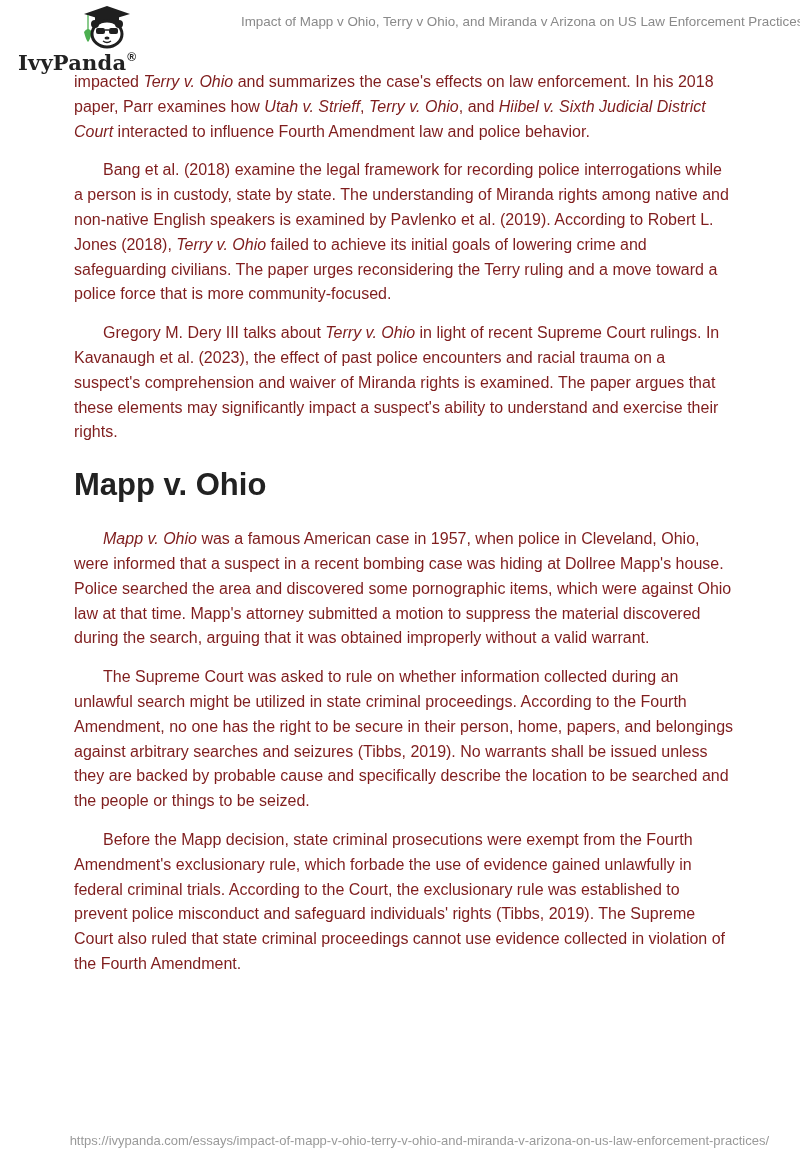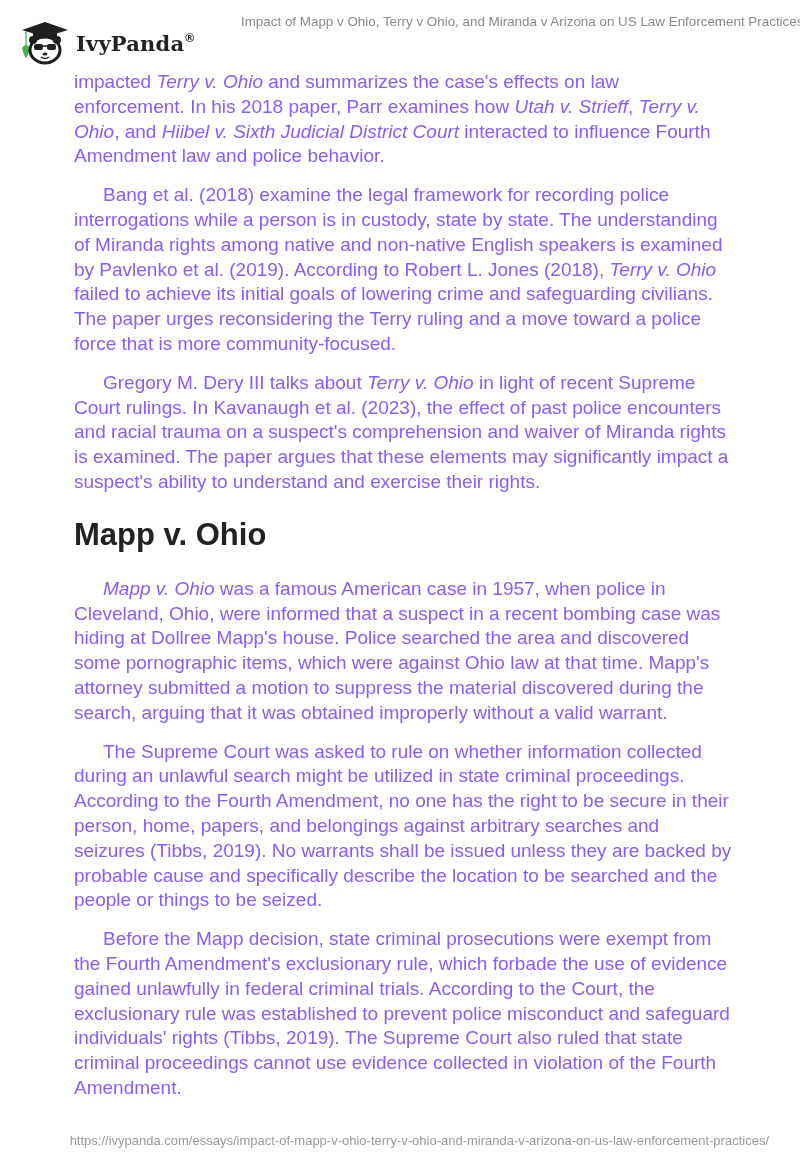--- a/index.html
+++ b/index.html
@@ -1,34 +1,34 @@
 <!DOCTYPE html>
 <html><head>
 <meta charset="utf-8">
 <style>
   html, body { margin: 0; padding: 0; background: #ffffff; }
   body {
     width: 800px; height: 1160px; position: relative; overflow: hidden;
     font-family: "Liberation Sans", sans-serif; color: #222222;
   }
   .header { position: absolute; left: 0; top: 0; width: 800px; height: 56px; }
-  .logo { position: absolute; left: 16px; top: 20px; display: flex; align-items: center; }
+  .logo { position: absolute; left: 16px; top: 4px; display: flex; align-items: flex-end; flex-direction: column; }
   .logo-icon { width: 58px; height: 46px; }
   .logo-text {
     font-family: "DejaVu Serif", serif; font-weight: bold; font-size: 21px;
     color: #222; margin-left: 2px; letter-spacing: 0.2px;
   }
   .logo-text sup { font-size: 12px; vertical-align: 9px; margin-left: 1px; font-family: "Liberation Sans", sans-serif; }
   .doc-title {
     position: absolute; left: 241px; top: 14px; font-size: 13.4px; color: #8a8a8a;
     white-space: nowrap;
   }
   .content { position: absolute; left: 74px; top: 70px; width: 660px; }
   p {
-    margin: 0 0 14px 0; font-size: 19px; line-height: 24.8px; color: #8b5cf6;
+    margin: 0 0 14px 0; font-size: 16px; line-height: 24.8px; color: #7f1d1d;
   }
   p.indent { text-indent: 29px; }
   h2 {
     font-size: 31px; font-weight: bold; margin: 22px 0 24px 0; color: #222; line-height: 36px;
   }
   em { font-style: italic; }
   .footer-url {
     position: absolute; right: 31px; top: 1133px; font-size: 13px; color: #9a9a9a;
     white-space: nowrap;
   }

